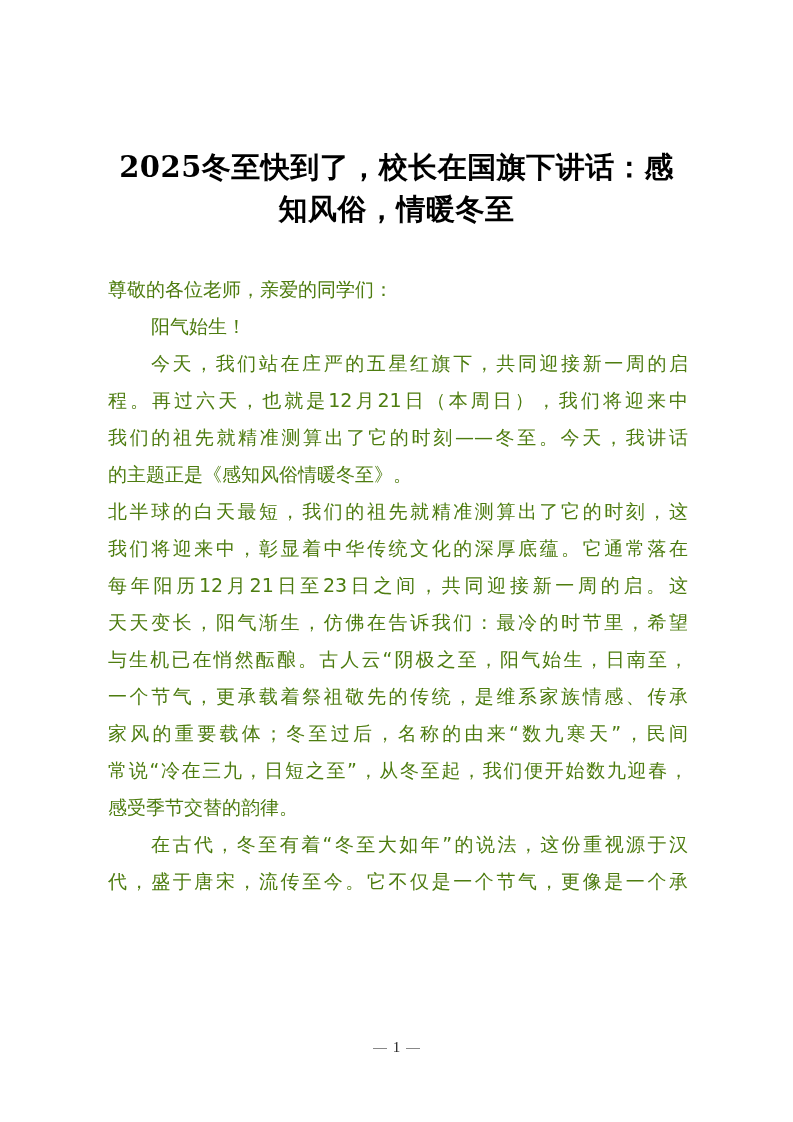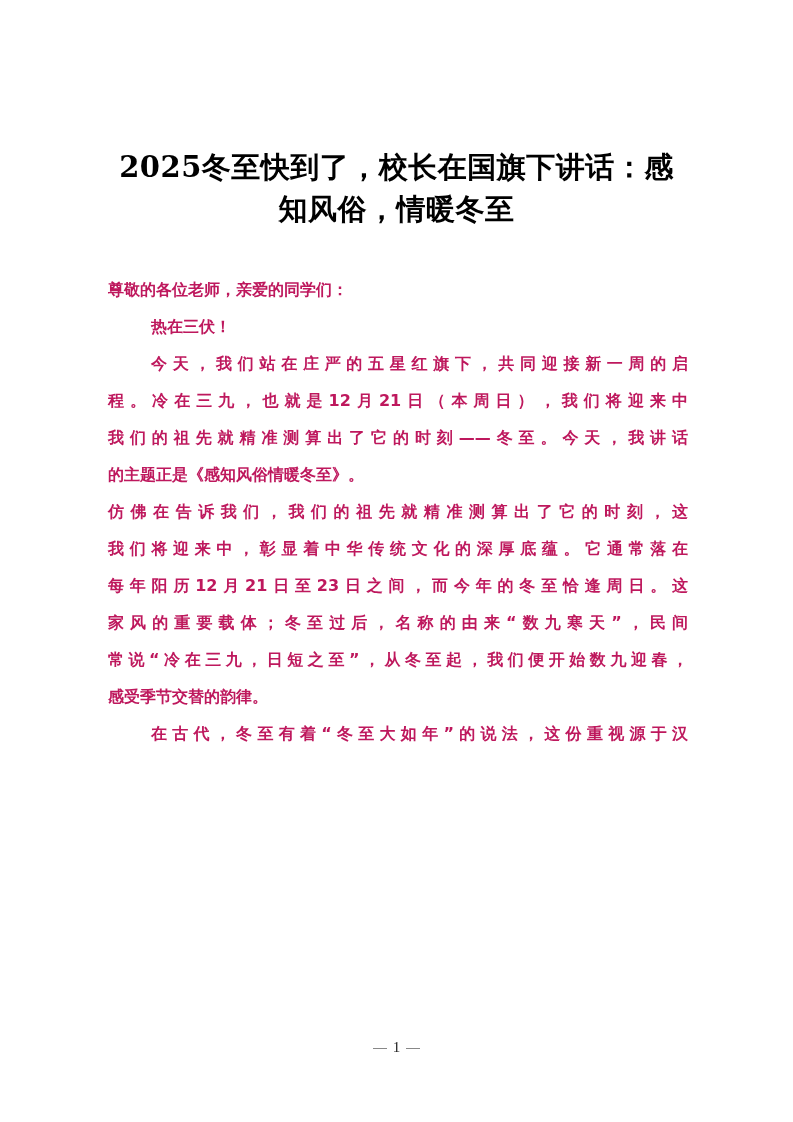--- a/index.html
+++ b/index.html
@@ -8,21 +8,21 @@
   .title {
     position: absolute; left: 100px; width: 593px; top: 146px;
     text-align: center;
     font-family: "DejaVu Serif", "Liberation Serif", serif;
     font-weight: bold; font-size: 29px; line-height: 42px; color: #000;
     letter-spacing: 0.5px;
   }
   .body {
     position: absolute; left: 108px; top: 271px; width: 580px;
     font-family: "DejaVu Sans", "Liberation Sans", sans-serif;
-    font-size: 16px; color: #be185d; font-weight: bold;
+    font-size: 19px; color: #4d7c0f;
   }
   .line {
     height: 37px; line-height: 37px; white-space: nowrap;
     text-align: justify; text-align-last: justify;
   }
   .line.last { text-align-last: left; }
   .line.indent { padding-left: 43px; }
   .footer {
     position: absolute; left: 0; width: 793px; top: 1039px; text-align: center;
     font-family: "Liberation Serif", serif; font-size: 15px; color: #222;
@@ -34,39 +34,43 @@
 
 <div class="page">
 
   <div class="title">
     <div>2025冬至快到了，校长在国旗下讲话：感</div>
     <div>知风俗，情暖冬至</div>
   </div>
 
   <div class="body">
     <div class="line last">尊敬的各位老师，亲爱的同学们：</div>
-    <div class="line last indent">热在三伏！</div>
+    <div class="line last indent">阳气始生！</div>
 
     <div>
       <div class="line indent">今天，我们站在庄严的五星红旗下，共同迎接新一周的启</div>
-      <div class="line">程。冷在三九，也就是12月21日（本周日），我们将迎来中</div>
+      <div class="line">程。再过六天，也就是12月21日（本周日），我们将迎来中</div>
       <div class="line">我们的祖先就精准测算出了它的时刻——冬至。今天，我讲话</div>
       <div class="line last">的主题正是《感知风俗情暖冬至》。</div>
     </div>
 
     <div>
-      <div class="line">仿佛在告诉我们，我们的祖先就精准测算出了它的时刻，这</div>
+      <div class="line">北半球的白天最短，我们的祖先就精准测算出了它的时刻，这</div>
       <div class="line">我们将迎来中，彰显着中华传统文化的深厚底蕴。它通常落在</div>
-      <div class="line">每年阳历12月21日至23日之间，而今年的冬至恰逢周日。这</div>
+      <div class="line">每年阳历12月21日至23日之间，共同迎接新一周的启。这</div>
+      <div class="line">天天变长，阳气渐生，仿佛在告诉我们：最冷的时节里，希望</div>
+      <div class="line">与生机已在悄然酝酿。古人云“阴极之至，阳气始生，日南至，</div>
+      <div class="line">一个节气，更承载着祭祖敬先的传统，是维系家族情感、传承</div>
       <div class="line">家风的重要载体；冬至过后，名称的由来“数九寒天”，民间</div>
       <div class="line">常说“冷在三九，日短之至”，从冬至起，我们便开始数九迎春，</div>
       <div class="line last">感受季节交替的韵律。</div>
     </div>
 
     <div>
       <div class="line indent">在古代，冬至有着“冬至大如年”的说法，这份重视源于汉</div>
+      <div class="line">代，盛于唐宋，流传至今。它不仅是一个节气，更像是一个承</div>
     </div>
   </div>
 
   <div class="footer">
     <span class="dash"></span><span>1</span><span class="dash"></span>
   </div>
 </div>
 
 </body></html>

